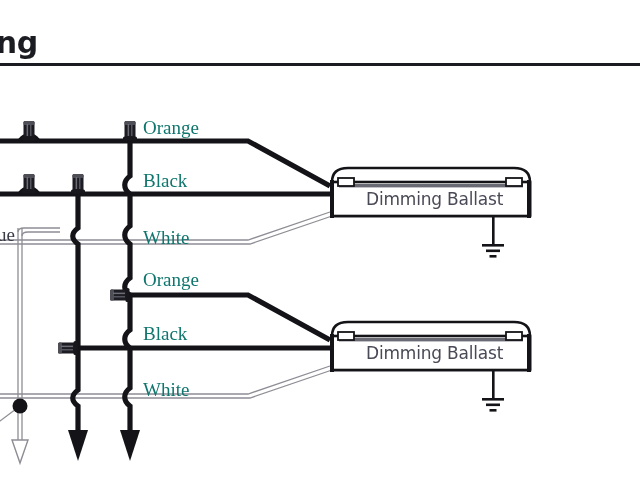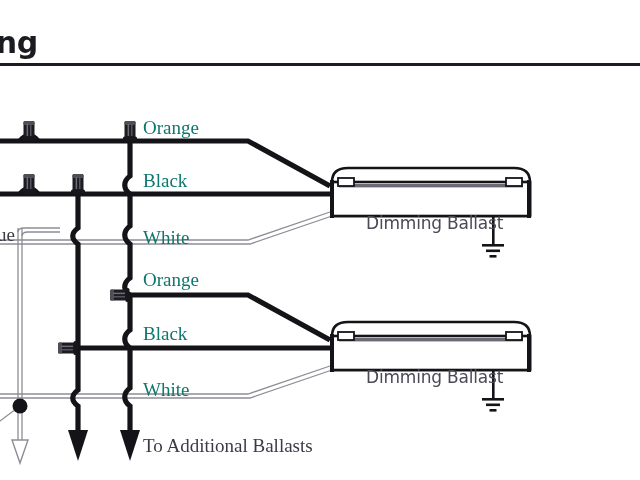--- a/index.html
+++ b/index.html
@@ -56,21 +56,20 @@
     white-space: nowrap;
   }
   .ballast-label {
     position: absolute;
     font-family: "DejaVu Sans", sans-serif;
     font-size: 17px;
     line-height: 19px;
     color: #4a4a57;
     white-space: nowrap;
     letter-spacing: -0.2px;
-    margin-top: 24px;
   }
   .note-label {
     position: absolute;
     font-family: "Liberation Serif", serif;
     font-size: 19px;
     line-height: 20px;
     color: #3b3b48;
     white-space: nowrap;
   }
 </style>
@@ -233,18 +232,17 @@
 
   <div class="wire-label" style="left:143px; top:118px;">Orange</div>
   <div class="wire-label" style="left:143px; top:171px;">Black</div>
   <div class="wire-label" style="left:143px; top:228px;">White</div>
   <div class="wire-label" style="left:143px; top:270px;">Orange</div>
   <div class="wire-label" style="left:143px; top:324px;">Black</div>
   <div class="wire-label" style="left:143px; top:380px;">White</div>
 
   <div class="edge-label" style="left:-3px; top:225px;">ue</div>
 
-  <div class="note-label" style="left:143px; top:436px;">To Additional Ballasts</div>
 
   <div class="ballast-label" style="left:366px; top:190px;">Dimming Ballast</div>
   <div class="ballast-label" style="left:366px; top:344px;">Dimming Ballast</div>
 
 </div>
 
 </body></html>

